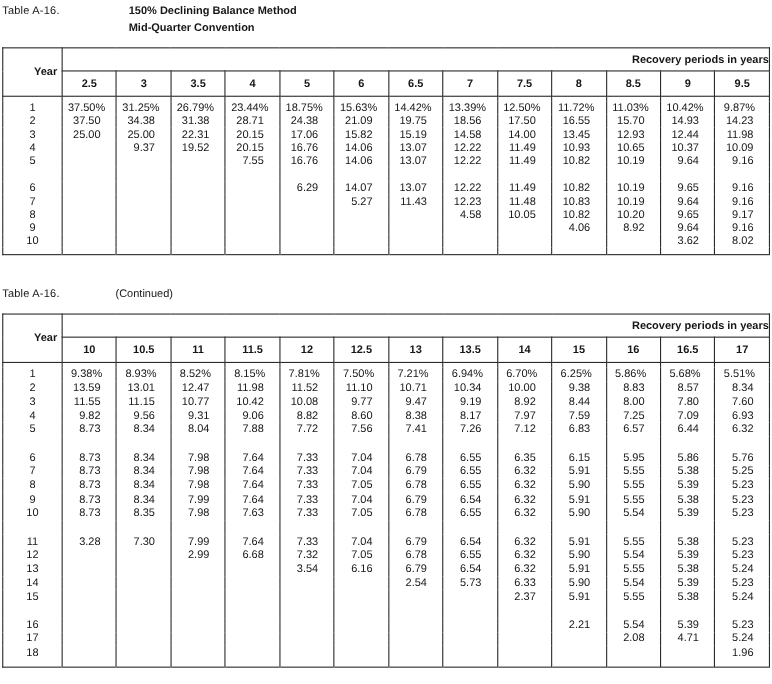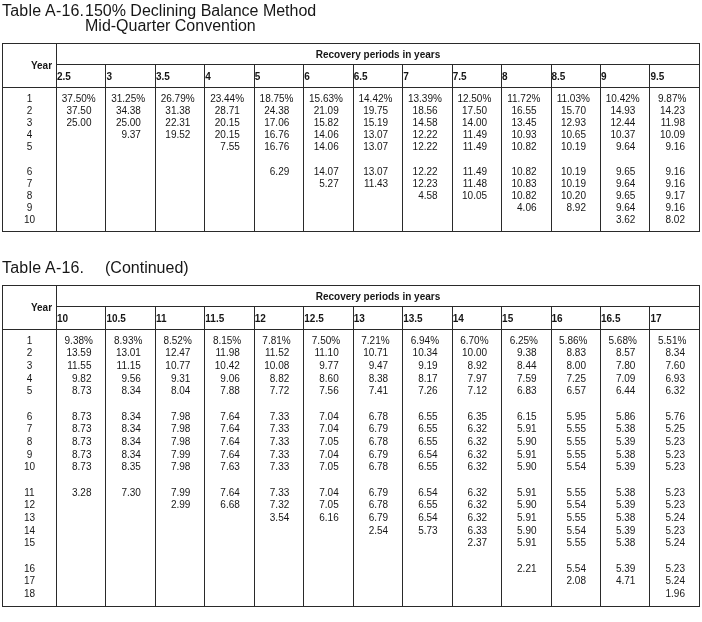--- a/index.html
+++ b/index.html
@@ -3,39 +3,39 @@
 <meta charset="utf-8">
 <style>
   html, body { margin:0; padding:0; background:#ffffff; }
   .page {
     width:702px; height:622px; box-sizing:border-box;
     padding:4px 2px 0 2px; background:#ffffff;
     font-family:"Liberation Sans", sans-serif; color:#161616;
     overflow:hidden; position:relative;
   }
   
-  .caption { display:flex; align-items:flex-start; font-size:16px; line-height:14px; }
+  .caption { display:flex; align-items:flex-start; font-size:10px; line-height:14px; }
   .cap-label { width:83px; flex:none; letter-spacing:0.2px; }
-  .cap-titles { font-weight:normal; }
+  .cap-titles { font-weight:bold;margin-left:32px; }
   .cap-line { margin:0 0 0.5px 0; }
   .caption.continued { margin-top:29px; margin-bottom:3px; }
   .cap-suffix { margin-left:20px;text-align:center; }
 
   
   table.grid {
     border-collapse:collapse; table-layout:fixed; width:698px;
     border:1.4px solid #2a2a2a; margin-top:10px;
   }
   .grid th, .grid td {
     padding:0; font-size:10px; line-height:11px; color:#161616;
     vertical-align:middle; overflow:hidden; white-space:nowrap;
   }
   .grid thead th { border:1px solid #2a2a2a; font-weight:bold; }
-  .grid thead .group-h { height:20px; text-align:center; }
-  .grid thead .col-h  { height:22px; text-align:left; }
+  .grid thead .group-h { height:20px; text-align:right; }
+  .grid thead .col-h  { height:22px; text-align:center; }
   .grid thead .year-h { text-align:center;padding-left:24px; }
   .grid tbody td { border-right:1px solid #2a2a2a; border-top:none; border-bottom:none; }
   .grid .year-cell { text-align:center; }
   .grid .val { text-align:right; padding-right:14px; }
   .grid .val.pct { padding-right:5px;text-align:center; }
   .t1 tr.data td { height:12px; }
   .t2 tr.data td { height:12.6px; }
   .grid tr.spacer td  { height:13px; }
   .grid tr.pad-top td { height:4px; }
   .grid tr.pad-bot td { height:6px; }

